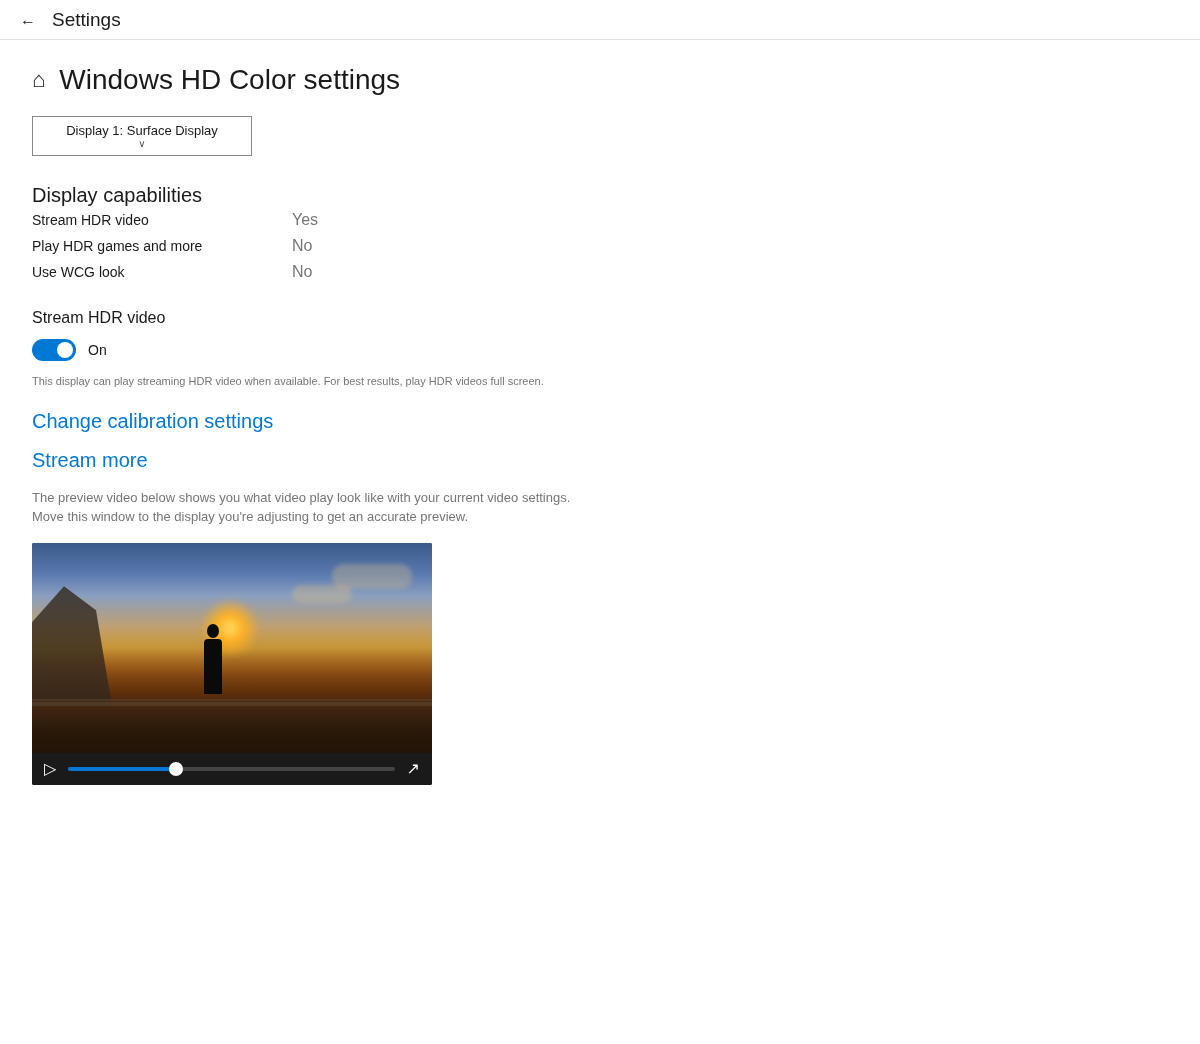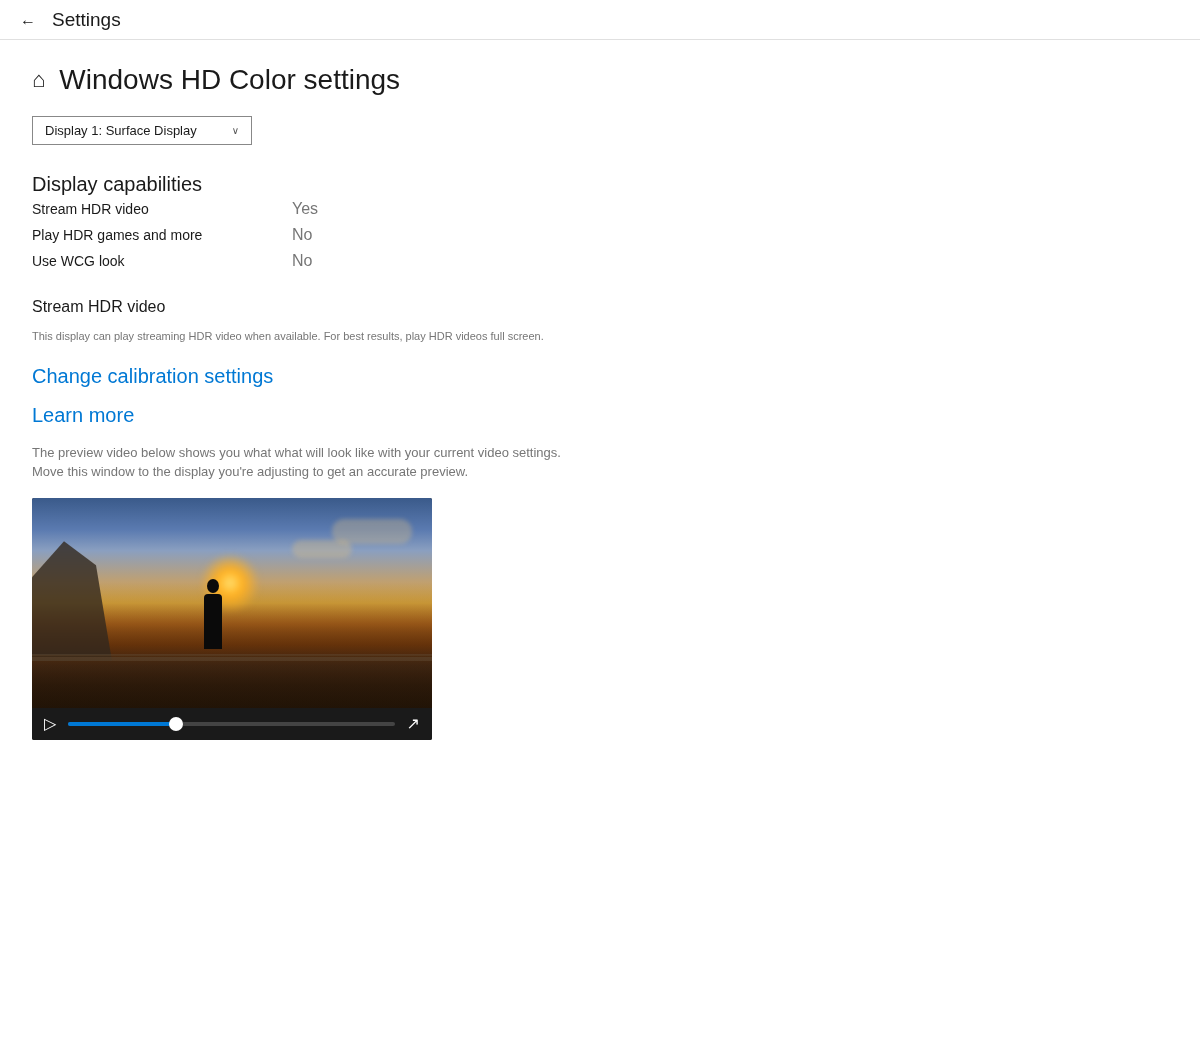--- a/index.html
+++ b/index.html
@@ -71,20 +71,21 @@
       display: flex;
       align-items: center;
       justify-content: space-between;
       width: 220px;
       padding: 6px 12px;
       border: 1px solid #888;
       background: white;
       cursor: pointer;
       font-size: 13px;
       color: #1a1a1a;
+      flex-direction: column;
     }
 
     .chevron {
       font-size: 10px;
       color: #555;
     }
 
     .section-title {
       font-size: 20px;
       font-weight: 400;
@@ -430,28 +431,36 @@
     </div>
     <div class="capability-row">
       <span class="capability-label">Use WCG look</span>
       <span class="capability-value">No</span>
     </div>
   </div>
 
   <div class="stream-hdr-section">
     <div class="stream-hdr-title">Stream HDR video</div>
 
+    <div class="toggle-row">
+      <div class="toggle">
+        <div class="toggle-track">
+          <div class="toggle-thumb"></div>
+        </div>
+      </div>
+      <span class="toggle-label">On</span>
+    </div>
 
     <p class="description-text">This display can play streaming HDR video when available. For best results, play HDR videos full screen.</p>
   </div>
 
   <a class="link">Change calibration settings</a>
-  <a class="link">Learn more</a>
-
-  <p class="preview-description">The preview video below shows you what what will look like with your current video settings. Move this window to the display you're adjusting to get an accurate preview.</p>
+  <a class="link">Stream more</a>
+
+  <p class="preview-description">The preview video below shows you what video play look like with your current video settings. Move this window to the display you're adjusting to get an accurate preview.</p>
 
   <div class="video-player">
     <div class="video-thumbnail">
       <div class="video-scene">
         <div class="sun-glow"></div>
         <div class="cloud1"></div>
         <div class="cloud2"></div>
         <div class="structure-left"></div>
         <div class="person-silhouette"></div>
         <div class="deck-lines"></div>

